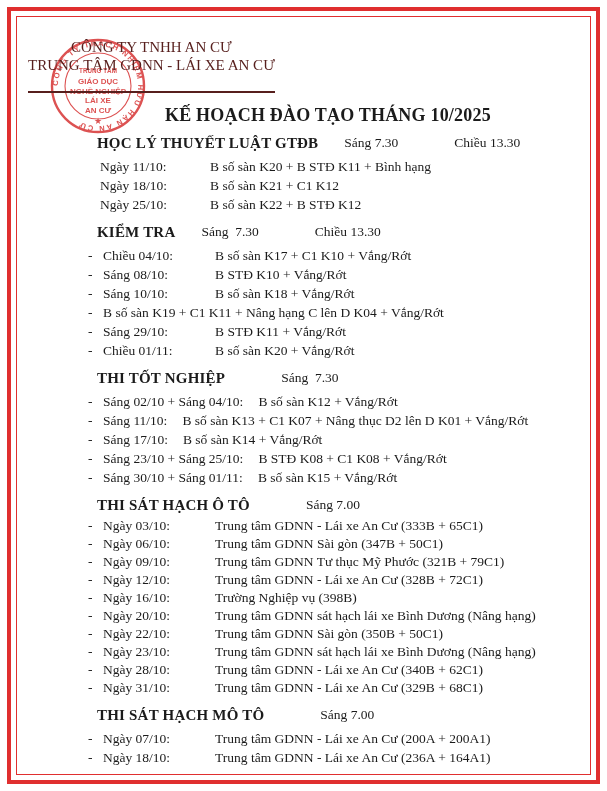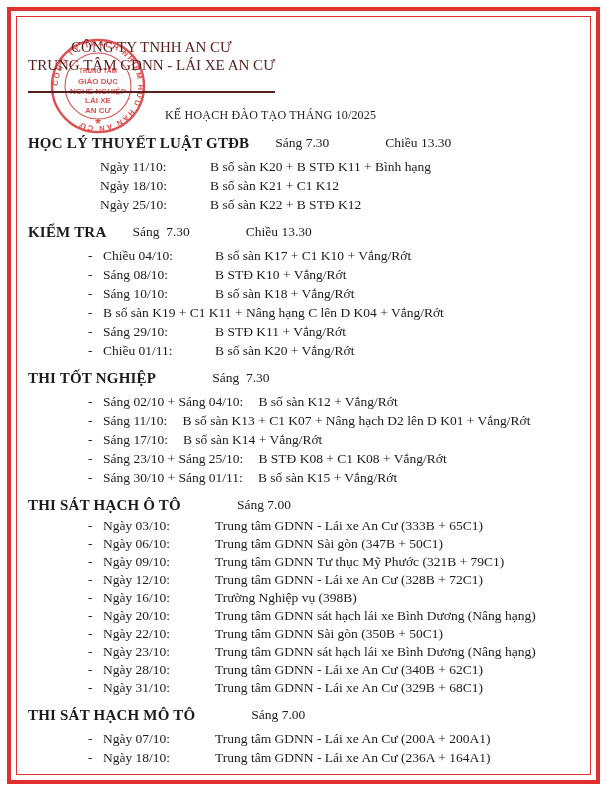--- a/index.html
+++ b/index.html
@@ -26,25 +26,25 @@
   .stamp .ring-txt{font-size:7.6px;font-weight:bold;letter-spacing:1.6px;}
   .stamp .c-tiny{font-size:6.3px;font-weight:bold;}
   .stamp .c-line{font-size:8px;font-weight:bold;}
   .stamp .c-star{font-size:9px;}
 
   .hdr{position:relative;z-index:2;display:inline-block;text-align:center;
        color:var(--maroon);font-weight:normal;font-size:15px;line-height:18px;}
   .hdr-line2{border-bottom:2px solid var(--maroon);padding-bottom:17px;}
 
   .title{position:relative;z-index:2;margin:10px 0 0 137px;
-         font-size:12px;font-weight:normal;line-height:24px;letter-spacing:.2px;}
+         font-size:18px;font-weight:bold;line-height:24px;letter-spacing:.2px;}
 
   .sec{position:relative;z-index:2;margin-top:8px;}
   .sec.first{margin-top:6px;}
-  .sec-head{display:flex;align-items:flex-start;line-height:20px;}
+  .sec-head{display:flex;align-items:flex-start;margin-left:69px;line-height:20px;}
   .sec-head .h{font-weight:bold;font-size:15px;letter-spacing:.2px;}
   .sec-head .t{font-size:13.5px;white-space:pre;}
   .sec-head .t1{margin-left:26px;}
   .sec-head .t2{margin-left:56px;}
 
   .rows{margin-top:3px;}
   .sec .rows{margin-top:4px;}
   .sec.s4 .rows{margin-top:2px;}
   .row{display:flex;font-size:13.5px;line-height:19px;}
   .sec.s4 .row{line-height:18px;}
@@ -175,21 +175,21 @@
 
           <div class="row">
             <span class="bullet">-</span>
             <span class="label">Sáng 02/10 + Sáng 04/10:</span>
             <span class="value">B số sàn K12 + Vắng/Rớt</span>
           </div>
 
           <div class="row">
             <span class="bullet">-</span>
             <span class="label">Sáng 11/10:</span>
-            <span class="value">B số sàn K13 + C1 K07 + Nâng hạch D2 lên D K01 + Vắng/Rớt</span>
+            <span class="value">B số sàn K13 + C1 K07 + Nâng thục D2 lên D K01 + Vắng/Rớt</span>
           </div>
 
           <div class="row">
             <span class="bullet">-</span>
             <span class="label">Sáng 17/10:</span>
             <span class="value">B số sàn K14 + Vắng/Rớt</span>
           </div>
 
           <div class="row">
             <span class="bullet">-</span>

